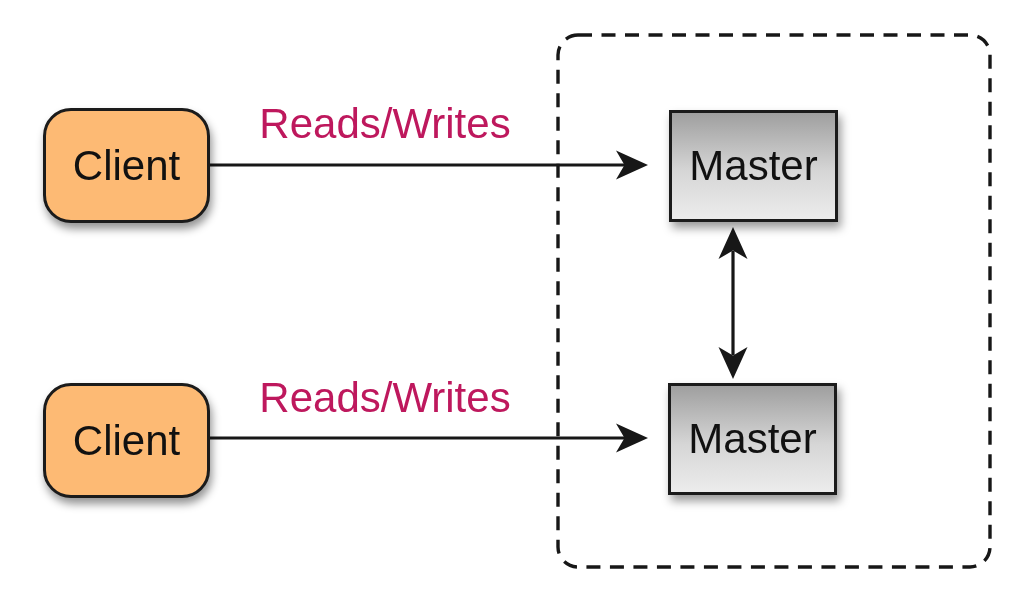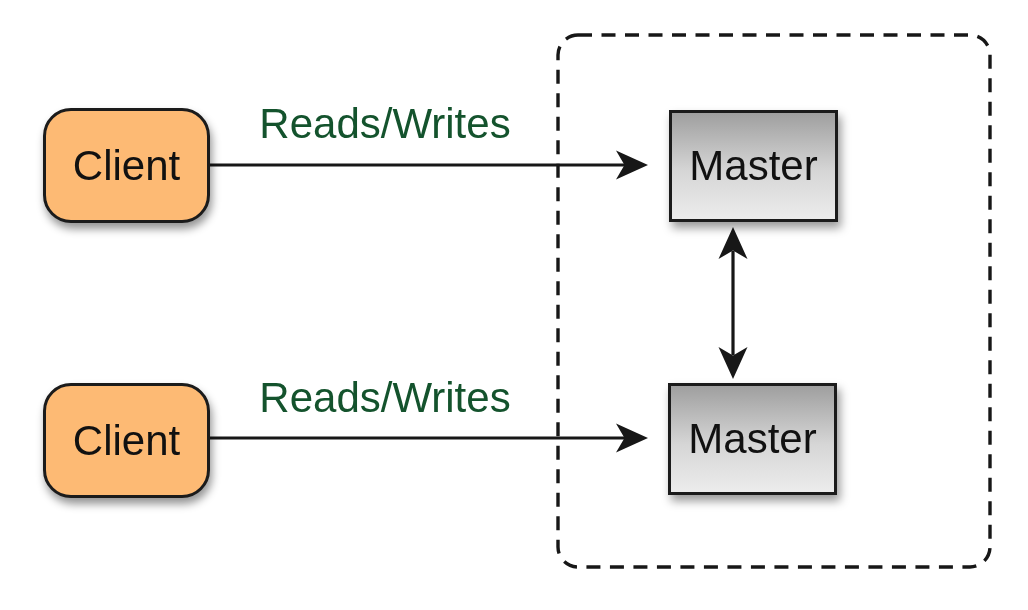--- a/index.html
+++ b/index.html
@@ -50,21 +50,21 @@
   .client-top    { left: 43px;  top: 108px; }
   .client-bottom { left: 43px;  top: 383px; }
   .master-top    { left: 649px; top: 110px; }
   .master-bottom { left: 648px; top: 383px; }
 
   .edge-label {
     position: absolute;
     font-size: 42px;
     line-height: 48px;
     text-align: center;
-    color: #14532d;
+    color: #be185d;
     white-space: nowrap;
   }
 
   .label-rw-top    { left: 245px; top: 100px; width: 280px; }
   .label-rw-bottom { left: 245px; top: 374px; width: 280px; }
   .label-repl      { left: 713px; top: 277px; width: 300px; }
 </style>
 </head>
 <body>
 

